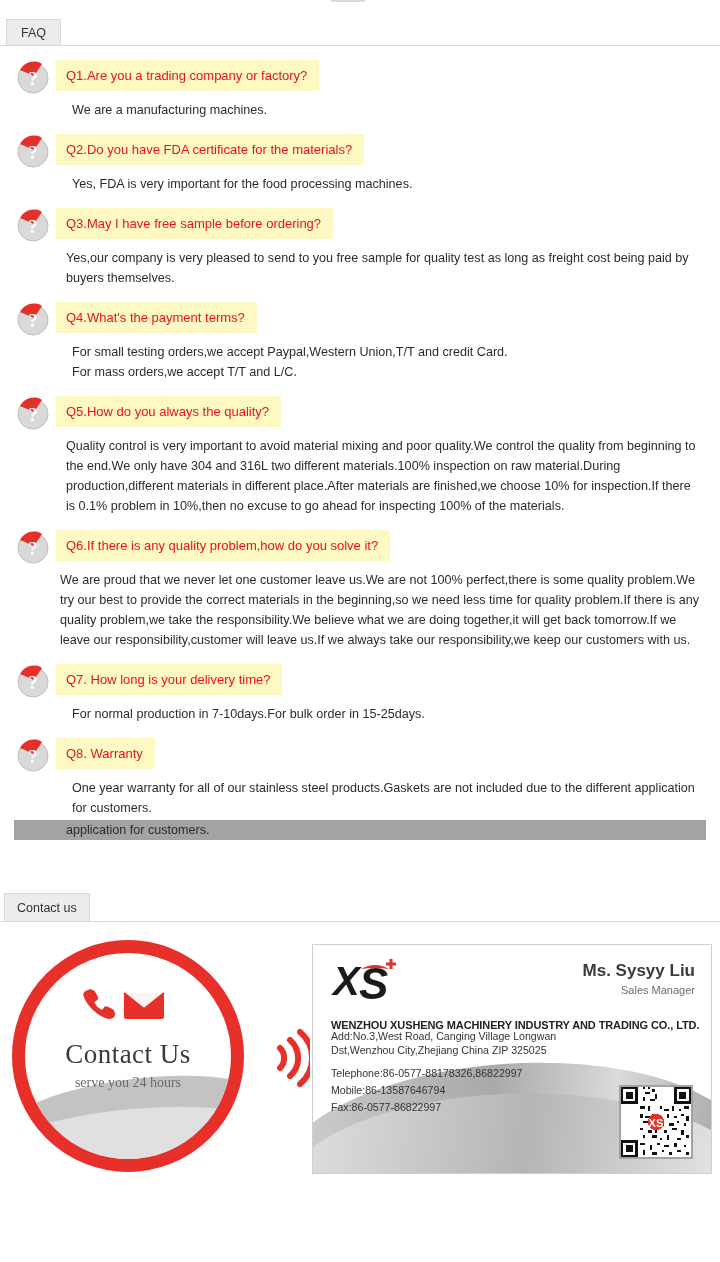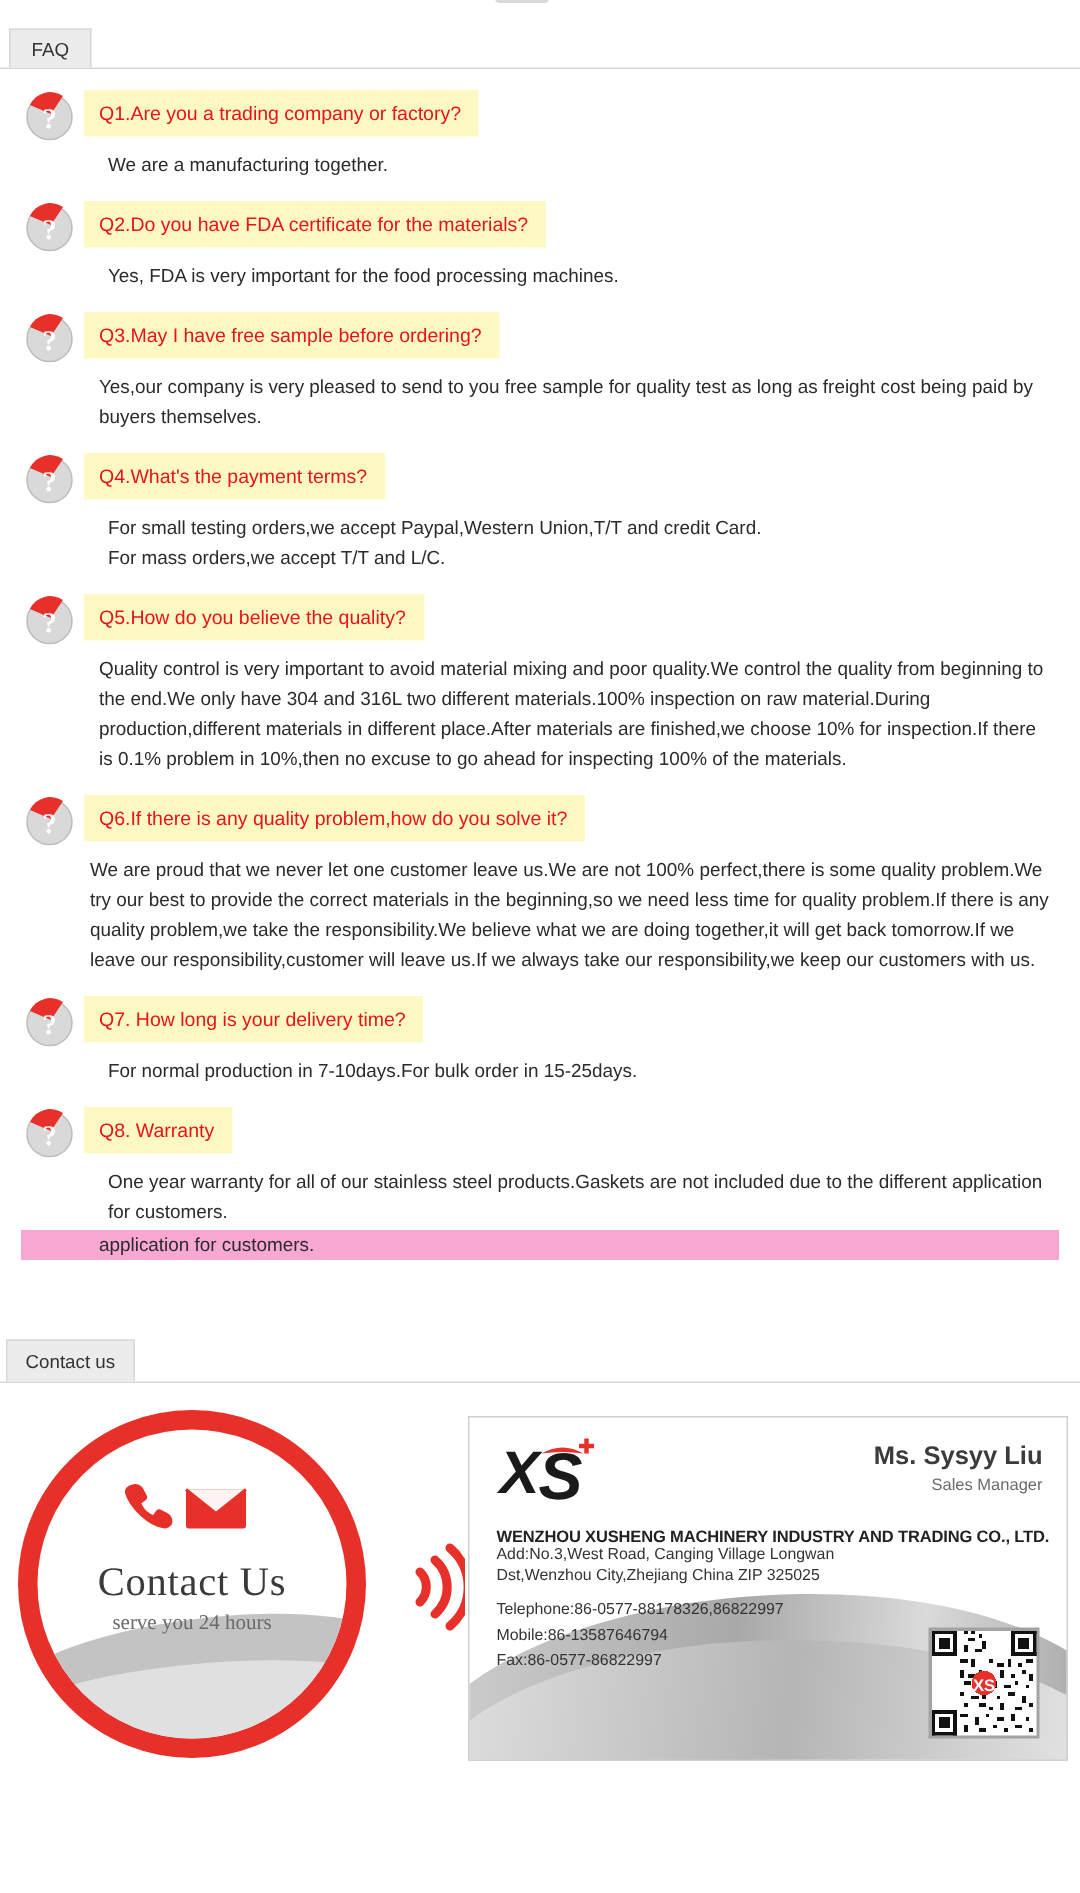--- a/index.html
+++ b/index.html
@@ -92,21 +92,21 @@
   .a-text.tight { padding-left: 52px; }
   .a-text.tight2 { padding-left: 46px; }
 
   .overlap-fix {
     position: relative;
     margin-top: -6px;
     padding-left: 52px;
     font-size: 12.6px;
     line-height: 20px;
     color: #2b2b2b;
-    background: #f9a8d4;
+    background: #a3a3a3;
     z-index: 3;
   }
 
   
   .contact-tab-row {
     position: relative;
     height: 30px;
     margin-top: 52px;
     border-bottom: 1px solid #d8d8d8;
   }
@@ -307,21 +307,21 @@
       <span class="q-badge">
         <svg width="38" height="38" viewBox="0 0 38 38">
           <circle cx="19" cy="20" r="15" fill="#d9d9d9"></circle>
           <circle cx="19" cy="20" r="15" fill="none" stroke="#bdbdbd" stroke-width="1"></circle>
           <path d="M6 12 A15 15 0 0 1 28 6 L20 18 Z" fill="#e8302a"></path>
           <text x="19" y="27" font-family="Liberation Serif, serif" font-size="19" font-weight="bold" fill="#ffffff" text-anchor="middle">?</text>
         </svg>
       </span>
       <span class="q-text">Q1.Are you a trading company or factory?</span>
     </div>
-    <div class="a-text">We are a manufacturing together.</div>
+    <div class="a-text">We are a manufacturing machines.</div>
   </div>
 
   <div class="faq-item">
     <div class="q-row">
       <span class="q-badge">
         <svg width="38" height="38" viewBox="0 0 38 38">
           <circle cx="19" cy="20" r="15" fill="#d9d9d9"></circle>
           <circle cx="19" cy="20" r="15" fill="none" stroke="#bdbdbd" stroke-width="1"></circle>
           <path d="M6 12 A15 15 0 0 1 28 6 L20 18 Z" fill="#e8302a"></path>
           <text x="19" y="27" font-family="Liberation Serif, serif" font-size="19" font-weight="bold" fill="#ffffff" text-anchor="middle">?</text>
@@ -366,21 +366,21 @@
   <div class="faq-item">
     <div class="q-row">
       <span class="q-badge">
         <svg width="38" height="38" viewBox="0 0 38 38">
           <circle cx="19" cy="20" r="15" fill="#d9d9d9"></circle>
           <circle cx="19" cy="20" r="15" fill="none" stroke="#bdbdbd" stroke-width="1"></circle>
           <path d="M6 12 A15 15 0 0 1 28 6 L20 18 Z" fill="#e8302a"></path>
           <text x="19" y="27" font-family="Liberation Serif, serif" font-size="19" font-weight="bold" fill="#ffffff" text-anchor="middle">?</text>
         </svg>
       </span>
-      <span class="q-text">Q5.How do you believe the quality?</span>
+      <span class="q-text">Q5.How do you always the quality?</span>
     </div>
     <div class="a-text tight">Quality control is very important to avoid material mixing and poor quality.We control the quality from beginning to the end.We only have 304 and 316L two different materials.100% inspection on raw material.During production,different materials in different place.After materials are finished,we choose 10% for inspection.If there is 0.1% problem in 10%,then no excuse to go ahead for inspecting 100% of the materials.</div>
   </div>
 
   <div class="faq-item">
     <div class="q-row">
       <span class="q-badge">
         <svg width="38" height="38" viewBox="0 0 38 38">
           <circle cx="19" cy="20" r="15" fill="#d9d9d9"></circle>
           <circle cx="19" cy="20" r="15" fill="none" stroke="#bdbdbd" stroke-width="1"></circle>

